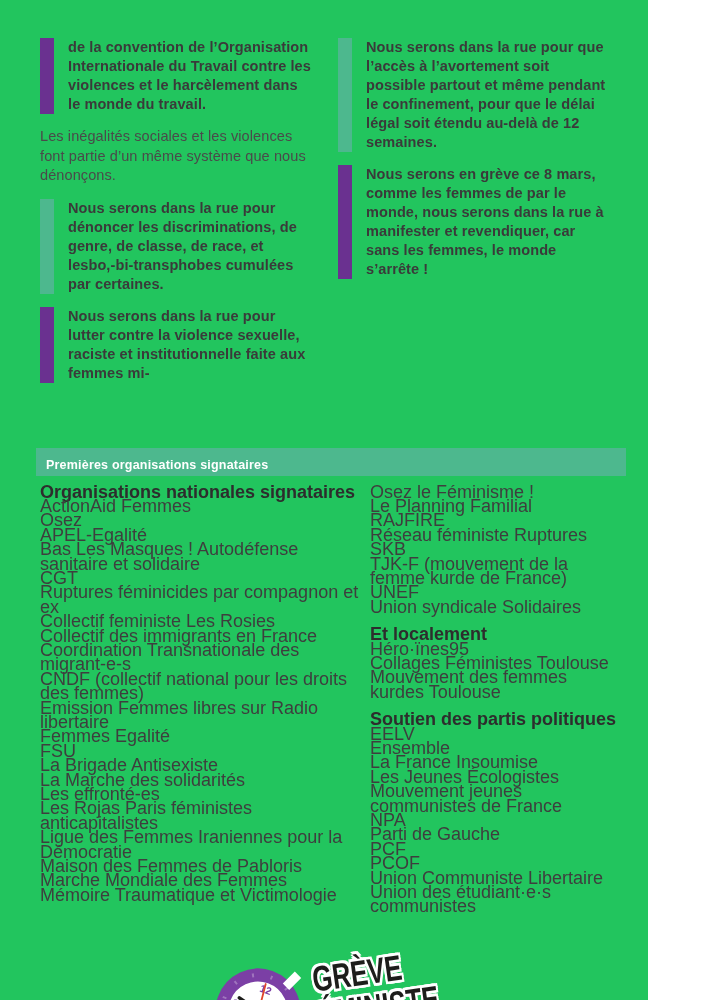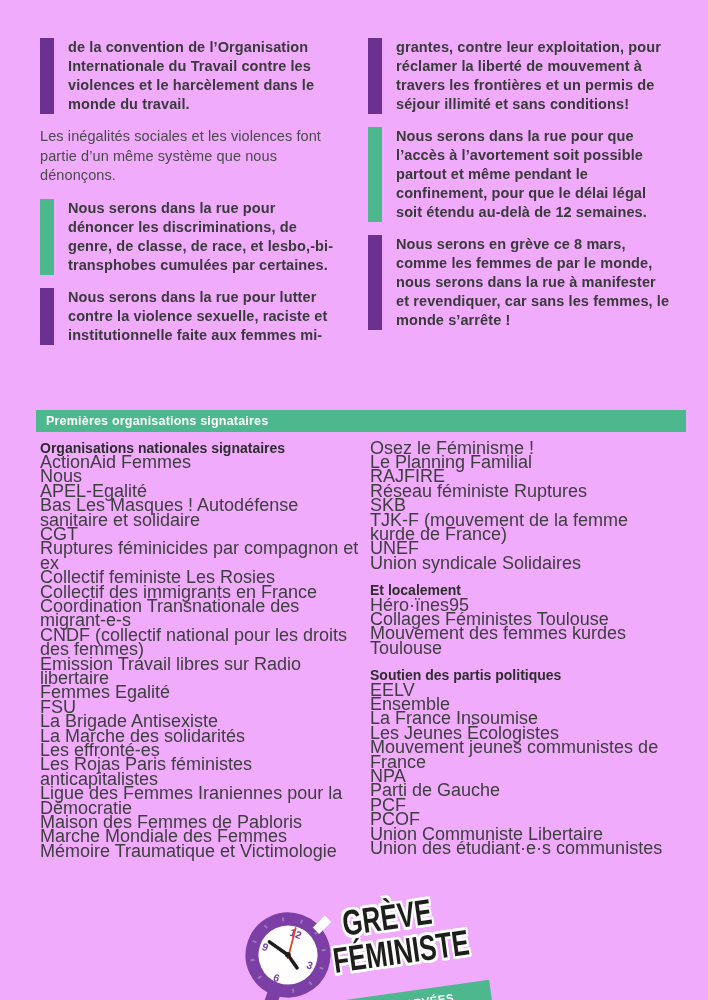--- a/index.html
+++ b/index.html
@@ -2,42 +2,42 @@
 <html style="--purple: #6a3190; --green: #4db88e; --logo-purple: #7b3fa5; --icon-purple: #5b2a87;"><head>
 <meta charset="utf-8">
 <style>
   :root{
     --purple:#6a3190; --green:#4db88e; --logo-purple:#7b3fa5;
     --icon-purple:#5b2a87; --fold-green:#1e5b43;
   }
   *{box-sizing:border-box; margin:0; padding:0;}
   html,body{width:708px; height:1000px; background:#ffffff; overflow:hidden;
     font-family:"Liberation Sans", sans-serif;}
-  .page{position:relative; width:708px; height:1000px; background:#f0abfc;}
+  .page{position:relative; width:648px; height:1000px; background:#22c55e;}
 
   
   .intro{display:grid; grid-template-columns:1fr 1fr; column-gap:26px;
     padding:38px 38px 0 40px;}
   .para{display:flex; margin-bottom:13px;}
   .para .bar{flex:0 0 14px; width:14px; margin-right:14px;}
   .bar.purple{background:var(--purple);}
   .bar.green{background:var(--green);}
   .para .txt{font-weight:bold; font-size:14.5px; line-height:19px;
     color:#3a3a3a; letter-spacing:.1px;}
   .para.plain{margin-top:10px;}
   .para.plain .txt{font-weight:normal; color:#4a4a4a; font-size:14.5px; line-height:19.5px;}
 
   
   .banner{margin:52px 22px 9px 36px; background:var(--green); color:#fff;
-    font-weight:bold; font-size:12.5px; padding:4px 10px 4px; letter-spacing:.2px;}
+    font-weight:bold; font-size:12.5px; padding:10px 10px 4px; letter-spacing:.2px;}
 
   
   .lists{display:grid; grid-template-columns:330px 1fr; padding:0 30px 0 40px;}
   .group{margin-bottom:13px;}
-  .group .ghead{font-size:14px; line-height:14.4px; font-weight:bold; color:#2d2d2d;}
+  .group .ghead{font-size:18px; line-height:14.4px; font-weight:bold; color:#2d2d2d;}
   .group .item{font-size:18px; line-height:14.4px; color:#3e3e3e;}
 
   
   .logo{position:relative; width:480px; height:158px; margin:32px auto 0;}
   .logo .symbol{position:absolute; left:112px; top:0; z-index:3;}
   .wordmark{position:absolute; left:212px; top:6px; z-index:3;
     transform:rotate(-8deg) scale(.95,1.32); transform-origin:left top;
     font-weight:bold; font-size:27px; line-height:1.0; color:#1d1d1b; letter-spacing:0;
     text-shadow:-2px -2px 0 #fff,2px -2px 0 #fff,-2px 2px 0 #fff,2px 2px 0 #fff,
       0 -2px 0 #fff,0 2px 0 #fff,-2px 0 0 #fff,2px 0 0 #fff;}
@@ -70,51 +70,47 @@
           <div class="bar green"></div>
           <div class="txt">Nous serons dans la rue pour dénoncer les discriminations, de genre, de classe, de race, et lesbo,-bi-transphobes cumulées par certaines.</div>
         </div>
         <div class="para">
           <div class="bar purple"></div>
           <div class="txt">Nous serons dans la rue pour lutter contre la violence sexuelle, raciste et institutionnelle faite aux femmes mi-</div>
         </div>
       </div>
     <div class="col" id="intro-right">
         <div class="para">
-          <div class="bar purple"></div>
-          <div class="txt">grantes, contre leur exploitation, pour réclamer la liberté de mouvement à travers les frontières et un permis de séjour illimité et sans conditions!</div>
-        </div>
-        <div class="para">
           <div class="bar green"></div>
           <div class="txt">Nous serons dans la rue pour que l’accès à l’avortement soit possible partout et même pendant le confinement, pour que le délai légal soit étendu au-delà de 12 semaines.</div>
         </div>
         <div class="para">
           <div class="bar purple"></div>
           <div class="txt">Nous serons en grève ce 8 mars, comme les femmes de par le monde, nous serons dans la rue à manifester et revendiquer, car sans les femmes, le monde s’arrête !</div>
         </div>
       </div>
   </section>
 
   <div class="banner">Premières organisations signataires</div>
 
   <section class="lists">
     <div class="list-col" id="list-left">
         <div class="group">
           <div class="ghead">Organisations nationales signataires</div>
           <div class="item">ActionAid Femmes</div>
-          <div class="item">Nous</div>
+          <div class="item">Osez</div>
           <div class="item">APEL-Egalité</div>
           <div class="item">Bas Les Masques ! Autodéfense sanitaire et solidaire</div>
           <div class="item">CGT</div>
           <div class="item">Ruptures féminicides par compagnon et ex</div>
           <div class="item">Collectif feministe Les Rosies</div>
           <div class="item">Collectif des immigrants en France</div>
           <div class="item">Coordination Transnationale des migrant-e-s</div>
           <div class="item">CNDF (collectif national pour les droits des femmes)</div>
-          <div class="item">Emission Travail libres sur Radio libertaire</div>
+          <div class="item">Emission Femmes libres sur Radio libertaire</div>
           <div class="item">Femmes Egalité</div>
           <div class="item">FSU</div>
           <div class="item">La Brigade Antisexiste</div>
           <div class="item">La Marche des solidarités</div>
           <div class="item">Les effronté-es</div>
           <div class="item">Les Rojas Paris féministes anticapitalistes</div>
           <div class="item">Ligue des Femmes Iraniennes pour la Démocratie</div>
           <div class="item">Maison des Femmes de Pabloris</div>
           <div class="item">Marche Mondiale des Femmes</div>
           <div class="item">Mémoire Traumatique et Victimologie</div>

